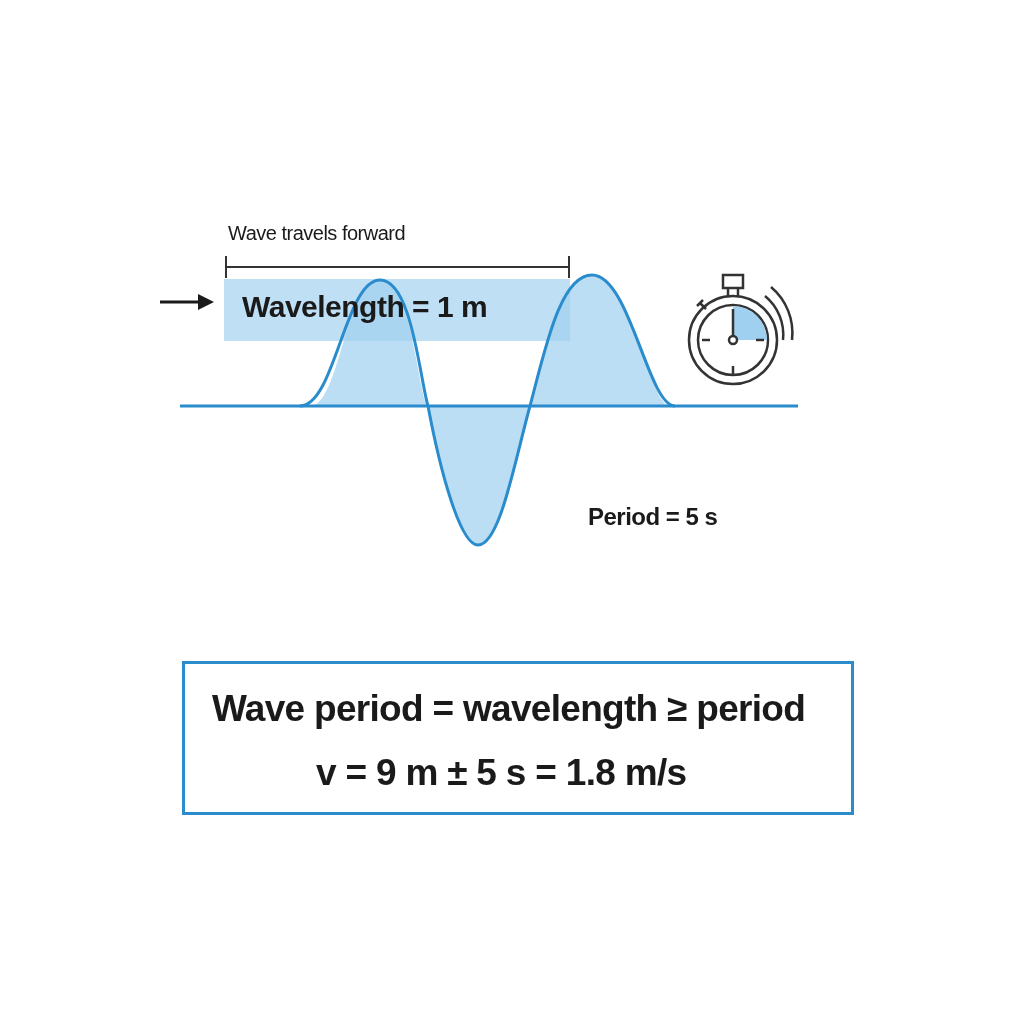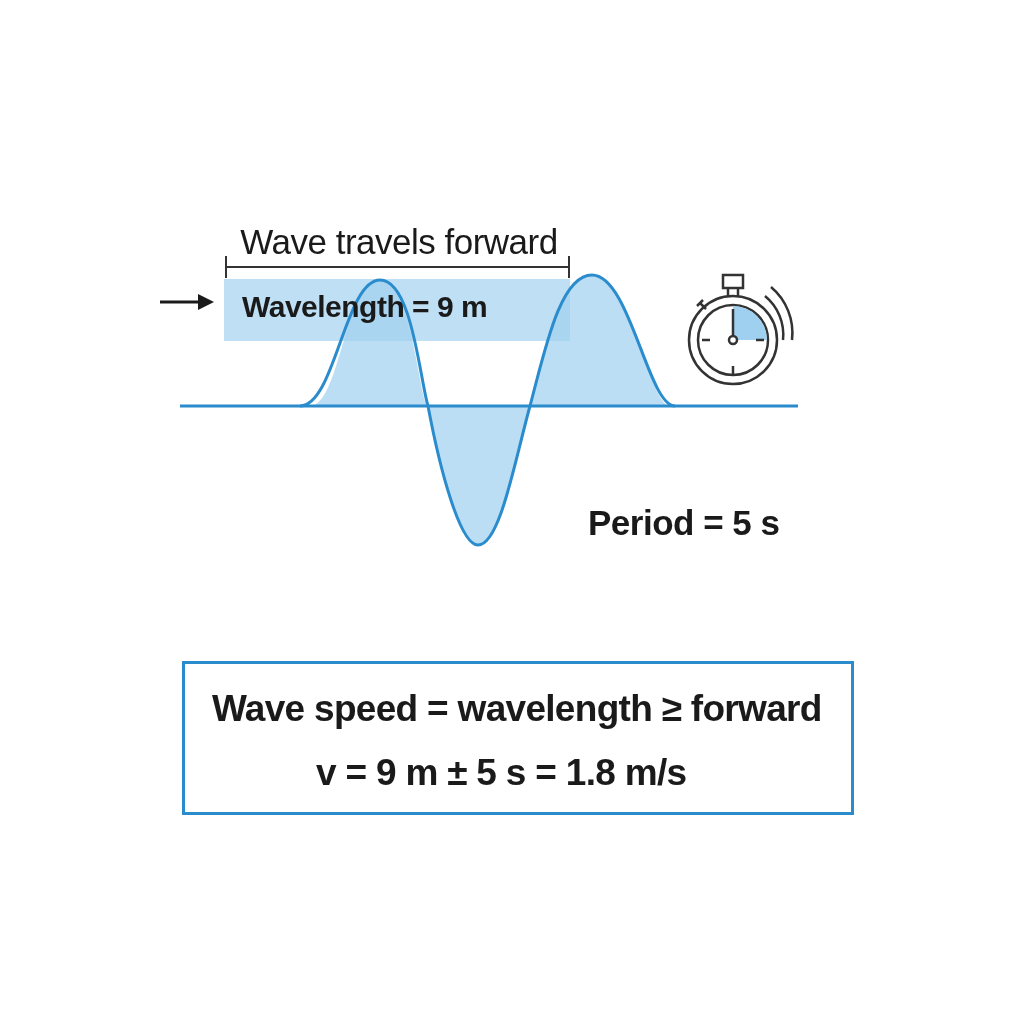--- a/index.html
+++ b/index.html
@@ -1,20 +1,20 @@
 <!DOCTYPE html>
 <html><head>
   <meta charset="utf-8">
   <style>
     html, body { margin:0; padding:0; background:#ffffff; }
     body { width:1024px; height:1024px; position:relative; overflow:hidden; font-family:"Liberation Sans", "DejaVu Sans", sans-serif; }
     .abs { position:absolute; }
-    .title-top { left:228px; top:222px; width:342px; text-align:center; font-size:35px; color:#1a1a1a; letter-spacing:-0.5px; font-weight:500; }
+    .title-top { left:228px; top:222px; width:342px; font-size:20px; color:#1a1a1a; letter-spacing:-0.5px; font-weight:500; }
     .wl-label { left:242px; top:290px; font-size:30px; font-weight:700; color:#1a1a1a; letter-spacing:-0.5px; }
-    .period-label { left:588px; top:503px; font-size:35px; font-weight:700; color:#1a1a1a; letter-spacing:-0.5px; }
+    .period-label { left:588px; top:503px; font-size:24px; font-weight:700; color:#1a1a1a; letter-spacing:-0.5px; }
     .formula-box { left:182px; top:661px; width:672px; height:154px; border:3px solid #2a8ccc; box-sizing:border-box; }
     .formula-line1 { left:212px; top:688px; font-size:37px; font-weight:700; color:#1a1a1a; letter-spacing:-0.7px; white-space:nowrap; }
     .formula-line2 { left:300px; top:752px; font-size:37px; font-weight:700; color:#1a1a1a; letter-spacing:-0.7px; white-space:nowrap;margin-left:16px; }
   </style>
 </head>
 <body>
 
 <svg class="abs" style="left:0;top:0" width="1024" height="1024" viewBox="0 0 1024 1024">
 
   <rect x="224" y="279" width="346" height="62" fill="#a9d4f1" fill-opacity="0.75"></rect>
@@ -49,18 +49,18 @@
     <circle cx="733" cy="340" r="4" fill="#fff"></circle>
     <line x1="733" y1="366" x2="733" y2="374"></line>
     <line x1="702" y1="340" x2="710" y2="340"></line>
     <line x1="756" y1="340" x2="764" y2="340"></line>
     <path d="M765,296 A50,50 0 0 1 783,340"></path>
     <path d="M771,287 A60,60 0 0 1 792,340"></path>
   </g>
 </svg>
 
 <div class="abs title-top">Wave travels forward</div>
-<div class="abs wl-label">Wavelength = 9 m</div>
+<div class="abs wl-label">Wavelength = 1 m</div>
 <div class="abs period-label">Period = 5 s</div>
 
 <div class="abs formula-box"></div>
-<div class="abs formula-line1">Wave speed = wavelength ≥ forward</div>
+<div class="abs formula-line1">Wave period = wavelength ≥ period</div>
 <div class="abs formula-line2">v = 9 m ± 5 s = 1.8 m/s</div>
 
 </body></html>

